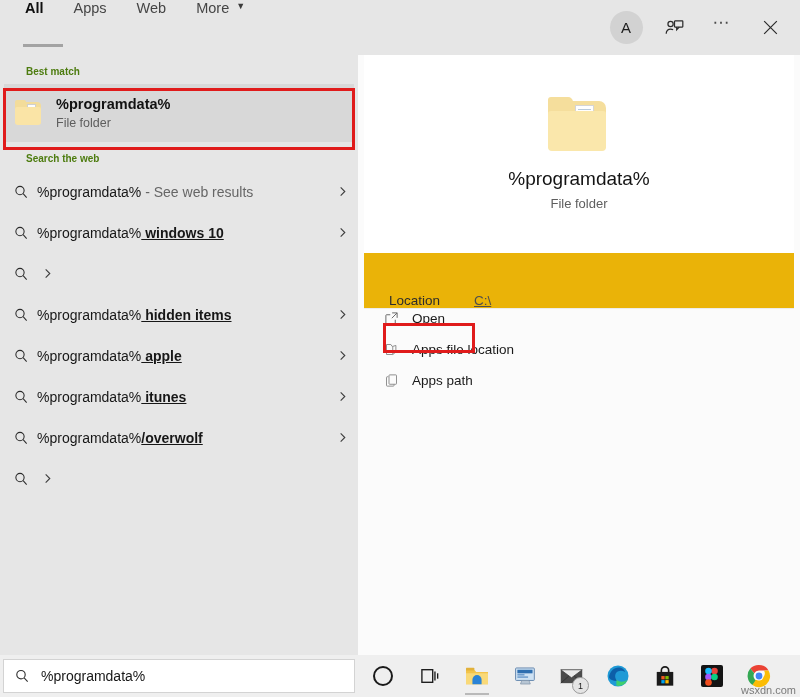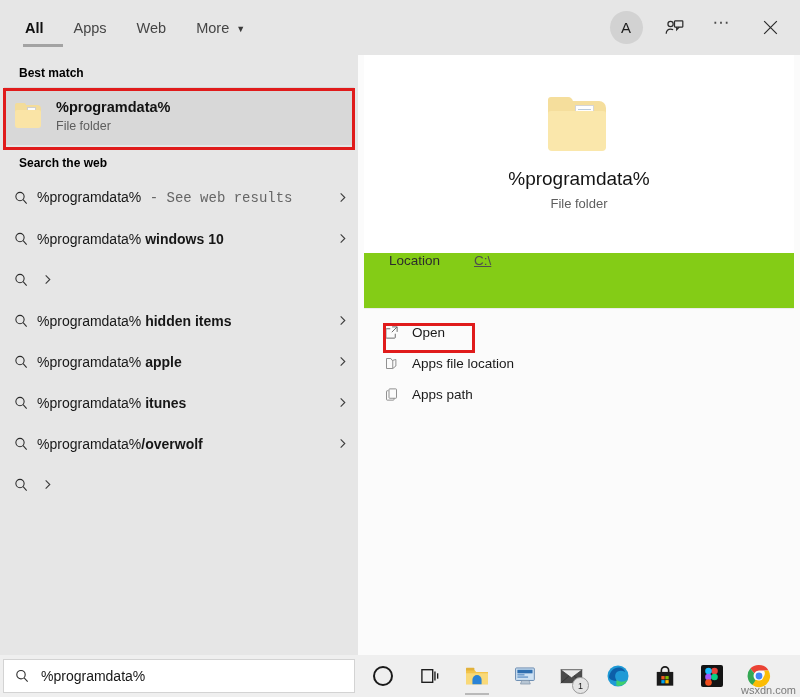--- a/index.html
+++ b/index.html
@@ -33,21 +33,21 @@
     left: 10px; top: 0;
     height: 55px;
     display: flex;
     align-items: center;
     gap: 0px;
   }
   .tab {
     position: relative;
     height: 55px;
     display: flex;
-    align-items: center;
+    align-items: flex-start;
     padding: 1px 15px;
     font-size: 14.5px;
     color: #454545;
     cursor: default;
     white-space: nowrap;
   }
   .tab.active {
     color: #101010;
     font-weight: bold;
   }
@@ -104,24 +104,24 @@
   .leftpanel {
     position: absolute;
     left: 0; top: 55px;
     width: 358px;
     height: 600px;
     background: #e6e6e6;
     box-sizing: border-box;
     overflow: hidden;
   }
   .section-head {
-    font-size: 12px;
+    font-size: 10px;
     font-weight: bold;
-    color: #000000;
-    padding: 11px 0 7px 19px;
+    color: #4d7c0f;
+    padding: 11px 0 7px 26px;
   }
   .section-head.web {
     padding-top: 11px;
   }
 
   .bestmatch-wrap {
     position: relative;
     margin: 0 4px;
   }
   .bestmatch {
@@ -206,22 +206,22 @@
   }
   .sug-label {
     flex: 1;
     font-size: 14px;
     color: #171717;
     white-space: nowrap;
     overflow: hidden;
     margin-left: 2px;
   }
   .sug-label .q { font-weight: normal; }
-  .sug-label .b { font-weight: bold; }
-  .sug-label .dim { color: #666; font-weight: normal; font-family: Liberation Mono, monospace; }
+  .sug-label .b { font-weight: bold; text-decoration: underline; }
+  .sug-label .dim { color: #666; font-weight: normal; }
   .chev {
     width: 18px;
     flex: none;
     text-align: right;
     font-size: 14px;
     color: #3d3d3d;
   }
 
   
   .rightpanel {
@@ -296,42 +296,42 @@
     font-size: 13px;
     color: #5e5e5e;
     margin-top: 5px;
   }
 
   .location-row {
     position: absolute;
     left: 6px; top: 198px;
     width: 430px;
     height: 56px;
-    background: #84cc16;
+    background: #eab308;
     border-bottom: 1px solid #ececec;
     display: flex;
-    align-items: flex-start;
+    align-items: flex-end;
     box-sizing: border-box;
   }
   .loc-label {
     width: 110px;
     padding-left: 25px;
     font-size: 13.5px;
     color: #2c2c2c;
     box-sizing: border-box;
   }
   .loc-value {
     font-size: 13.5px;
     color: #4e4e4e;
     text-decoration: underline;
   }
 
   .actions {
     position: absolute;
-    left: 6px; top: 262px;
+    left: 6px; top: 248px;
     width: 430px;
   }
   .action {
     display: flex;
     align-items: center;
     height: 31px;
     padding-left: 20px;
     box-sizing: border-box;
   }
   .ac-icon {

